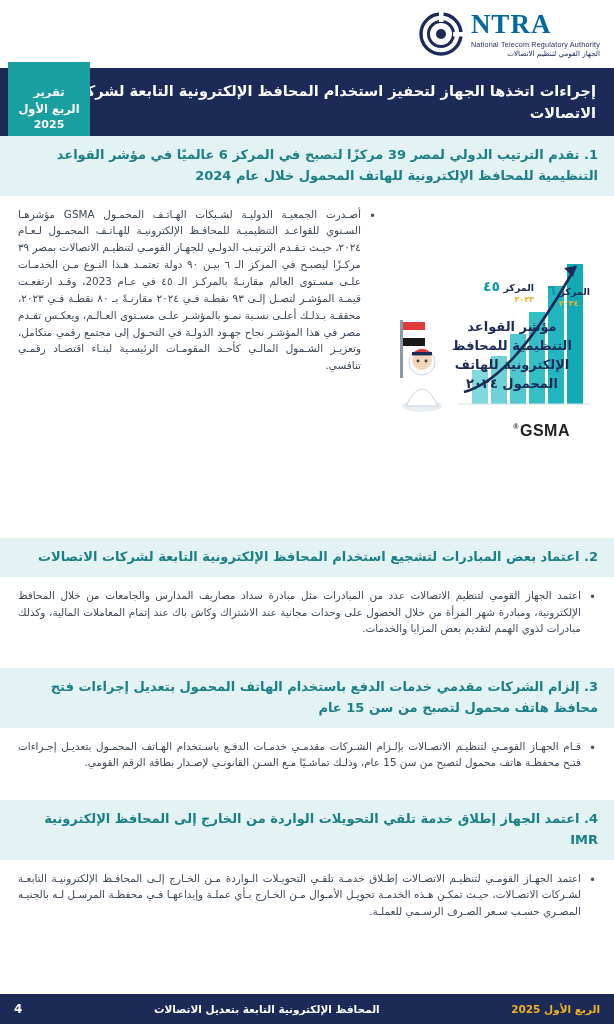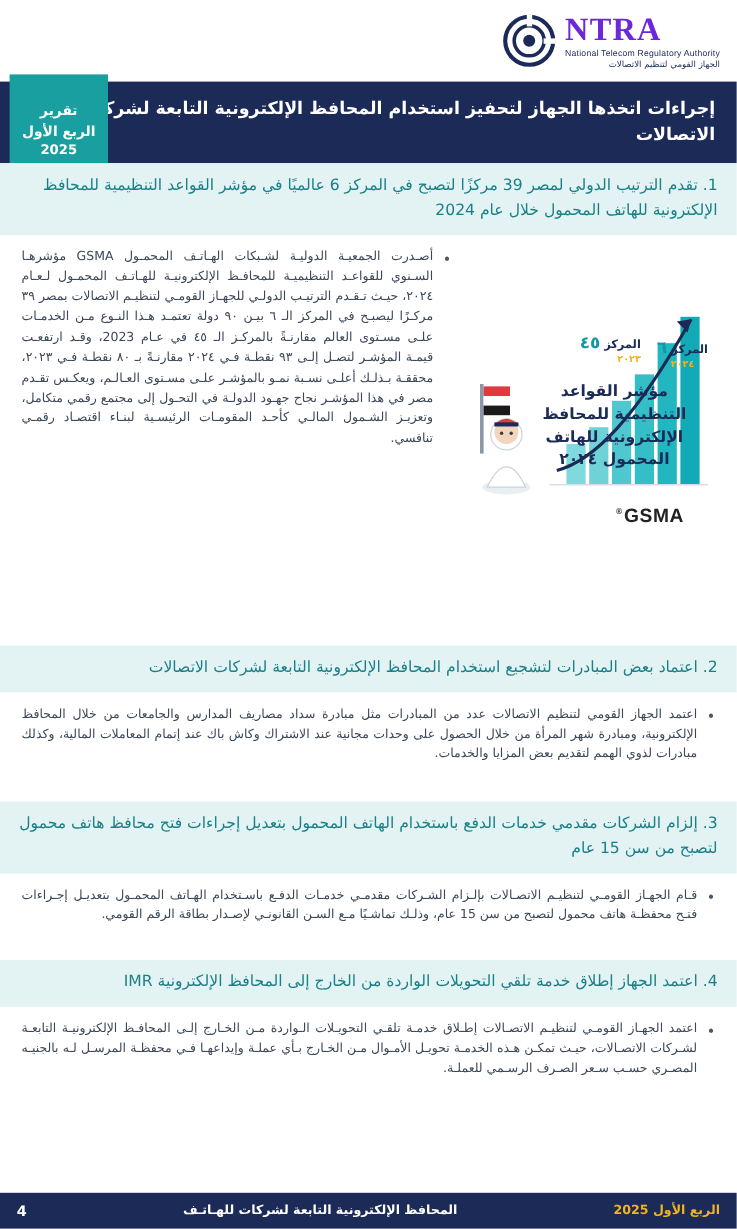--- a/index.html
+++ b/index.html
@@ -23,21 +23,21 @@
   }
   .logo-wrap {
     display: flex; align-items: center; gap: 8px;
     margin-right: 14px; margin-left: 0;
     direction: ltr;
   }
   .logo-mark { width: 44px; height: 44px; flex: 0 0 44px; }
   .logo-text { display: flex; flex-direction: column; line-height: 1; }
   .logo-title {
     font-family: "Liberation Serif", serif;
-    font-weight: bold; font-size: 27px; letter-spacing: 1px; color: #6d28d9;
+    font-weight: bold; font-size: 27px; letter-spacing: 1px; color: #0369a1;
   }
   .logo-sub-en {
     font-size: 7.2px; color: #1b2a57; letter-spacing: .2px; margin-top: 3px;
     font-family: "Liberation Sans", sans-serif;
   }
   .logo-sub-ar {
     font-size: 7.2px; color: #1b2a57; margin-top: 2px; direction: rtl;
     font-family: "DejaVu Sans", sans-serif;
   }
 
@@ -61,21 +61,21 @@
   .report-badge div { font-size: 11.5px; font-weight: bold; line-height: 1.35; }
   .report-badge .yr { font-size: 11px; }
 
   
   .sec-head {
     background: #e3f3f4;
     padding: 9px 16px 9px 14px;
     border-right: 0px solid transparent;
   }
   .sec-head p {
-    color: #1a7f86; font-weight: normal; font-size: 13px; line-height: 1.6;
+    color: #1a7f86; font-weight: bold; font-size: 13px; line-height: 1.6;
     text-align: right; direction: rtl;
   }
   .sec-body { padding: 10px 18px 12px 18px; }
 
   .bullet-row {
     display: flex; flex-direction: row; align-items: flex-start;
     gap: 8px; direction: rtl;
   }
   .bullet-dot {
     flex: 0 0 auto; color: #4a5568; font-size: 12px; line-height: 1.45;
@@ -259,17 +259,17 @@
     <div class="sec-body">
       <div class="bullet-row">
         <span class="bullet-dot">•</span>
         <span class="bullet-text">اعتمد الجهـاز القومـي لتنظيـم الاتصـالات إطـلاق خدمـة تلقـي التحويـلات الـواردة مـن الخـارج إلـى المحافـظ الإلكترونيـة التابعـة لشـركات الاتصـالات، حيـث تمكـن هـذه الخدمـة تحويـل الأمـوال مـن الخـارج بـأي عملـة وإيداعهـا فـي محفظـة المرسـل لـه بالجنيـه المصـري حسـب سـعر الصـرف الرسـمي للعملـة.</span>
       </div>
     </div>
   </div>
 
   <div class="footer">
     <div class="footer-right">الربع الأول 2025</div>
-    <div class="footer-center">المحافظ الإلكترونية التابعة لشركات للهـاتـف</div>
+    <div class="footer-center">المحافظ الإلكترونية التابعة بتعديل الاتصالات</div>
     <div class="footer-left">4</div>
   </div>
 
 </div>
 
 </body></html>

